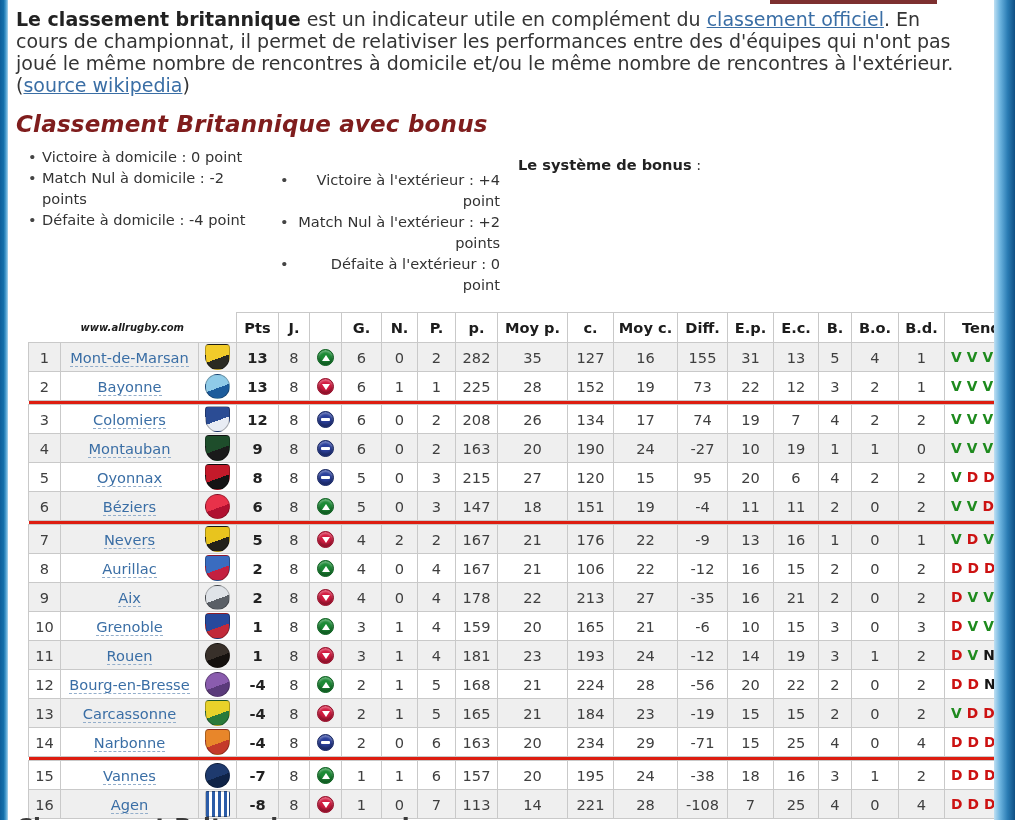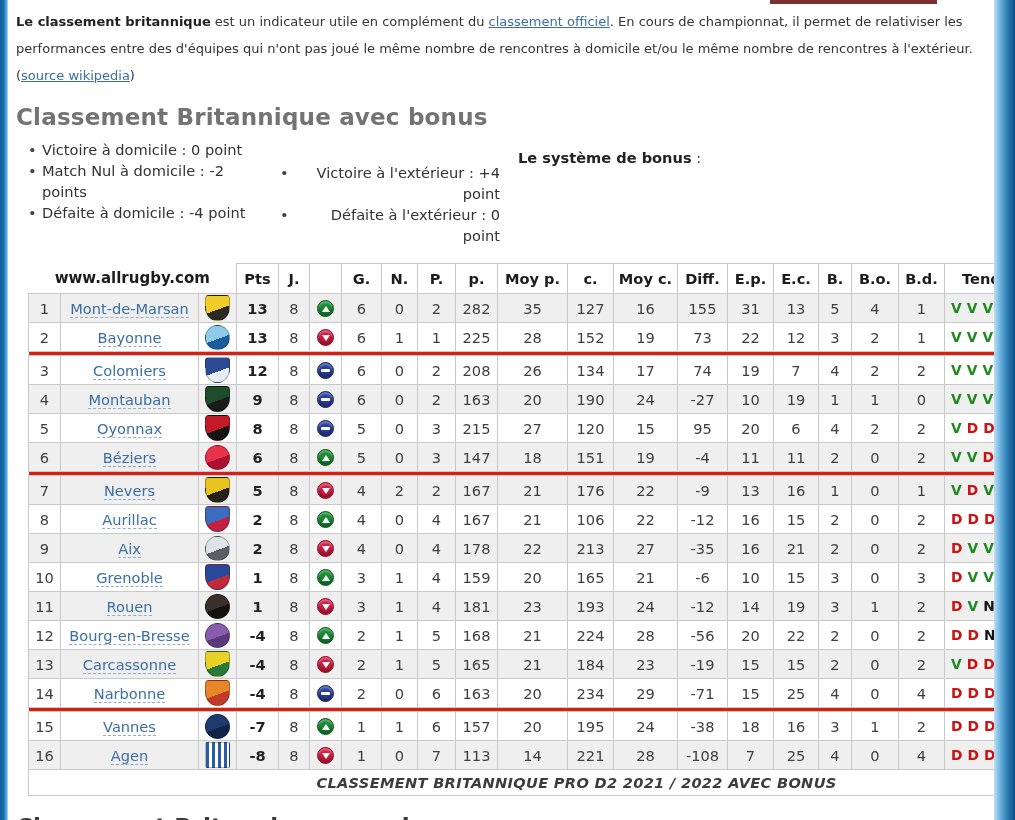--- a/index.html
+++ b/index.html
@@ -10,25 +10,25 @@
   .edge-left { left:0; width:8px;
     background:linear-gradient(90deg,#0e5f9b 0%,#1470ab 45%,#4d9fd0 75%,#aed6ee 100%); }
   .edge-right { right:0; width:21px;
     background:linear-gradient(90deg,#bfe0f3 0%,#6ab2de 30%,#2a7cb4 65%,#0f4f84 100%); }
 
   .cropped-red { position:absolute; left:770px; top:0; width:167px; height:4px; background:#7d3030; z-index:6; }
 
   .content { position:absolute; left:8px; right:21px; top:0; bottom:0; background:#fff; padding:8px 8px 0 8px; }
 
   
-  .intro { max-width:958px; font-size:13px; line-height:27px; color:#343434; }
+  .intro { max-width:958px; font-size:19px; line-height:22px; color:#343434; }
   .intro strong { color:#222; }
   a.link { color:#3a6ea5; text-decoration:underline; cursor:pointer; }
 
-  h2.main-heading { font-size:23px; font-weight:bold; color:#737373; margin:15px 0 9px 0; letter-spacing:.2px; }
+  h2.main-heading { font-size:23px; font-weight:bold; color:#7f1d1d; margin:15px 0 9px 0; letter-spacing:.2px;font-style:italic; }
 
   
   .rules { display:flex; align-items:flex-start; font-size:14.6px; }
   .rules-left-title { font-size:14.6px; margin-bottom:2px; }
   .rules b { color:#222; }
   ul.plain { list-style:none; }
   ul.plain li { position:relative; padding-left:26px; line-height:21px; }
   ul.plain li::before { content:"•"; position:absolute; left:12px; color:#444; }
   .col-points-1 { width:252px; }
   .col-points-2 { width:232px; }
@@ -36,21 +36,21 @@
   .bonus-block ul.plain li { padding-left:30px; }
   .bonus-block ul.plain li::before { left:16px; }
 
   
   .table-zone { margin:17px 0 0 12px; }
   .table-wrap { width:973px; overflow:hidden; }
   table.rank-table { table-layout:fixed; width:1096px; border-collapse:collapse; font-size:14.6px; }
   .rank-table th, .rank-table td { border:1px solid #c9c9c9; height:29px; text-align:center; padding:0 2px;
     color:#3f3f3f; overflow:hidden; white-space:nowrap; }
   .rank-table thead th { font-weight:bold; color:#1c1c1c; height:30px; background:#fff; }
-  .rank-table thead th.site { font-size:15px; border-left:none; border-top:none; }
+  .rank-table thead th.site { font-size:10px; border-left:none; border-top:none;font-style:italic; }
   tr.shaded td { background:#efefef; }
   td.b, .rank-table td.pts { font-weight:bold; color:#222; }
   a.team-link { color:#3a6ea5; text-decoration:none; border-bottom:1px dashed #93aecb; cursor:pointer; }
   tr.sep td { border-left:none; border-right:none; background:#dd1d10; height:4px; padding:0; }
   td.tend-cell { text-align:left; padding-left:6px; font-weight:bold; font-size:13.8px; }
   td.tend-cell span { margin-right:5px; }
   th.tend-h { text-align:left; padding-left:17px; }
   tfoot td.caption { font-style:italic; font-weight:bold; color:#3c3c3c; letter-spacing:.3px; height:26px; }
 
   
@@ -88,20 +88,21 @@
     <div class="col-points-1">
       <ul class="plain">
         <li>Victoire à domicile : 0 point</li>
         <li>Match Nul à domicile : -2 points</li>
         <li>Défaite à domicile : -4 point</li>
       </ul>
     </div>
     <div class="col-points-2" style="padding-top:23px;text-align:right;">
       <ul class="plain">
         <li>Victoire à l'extérieur : +4 point</li>
+        <li>Match Nul à l'extérieur : +2 points</li>
         <li>Défaite à l'extérieur : 0 point</li>
       </ul>
     </div>
     <div class="bonus-block">
       <div class="rules-left-title"><b>Le système de bonus</b><span> :</span></div>
     </div>
   </div>
 
   <div class="table-zone">
     <div class="table-wrap">

